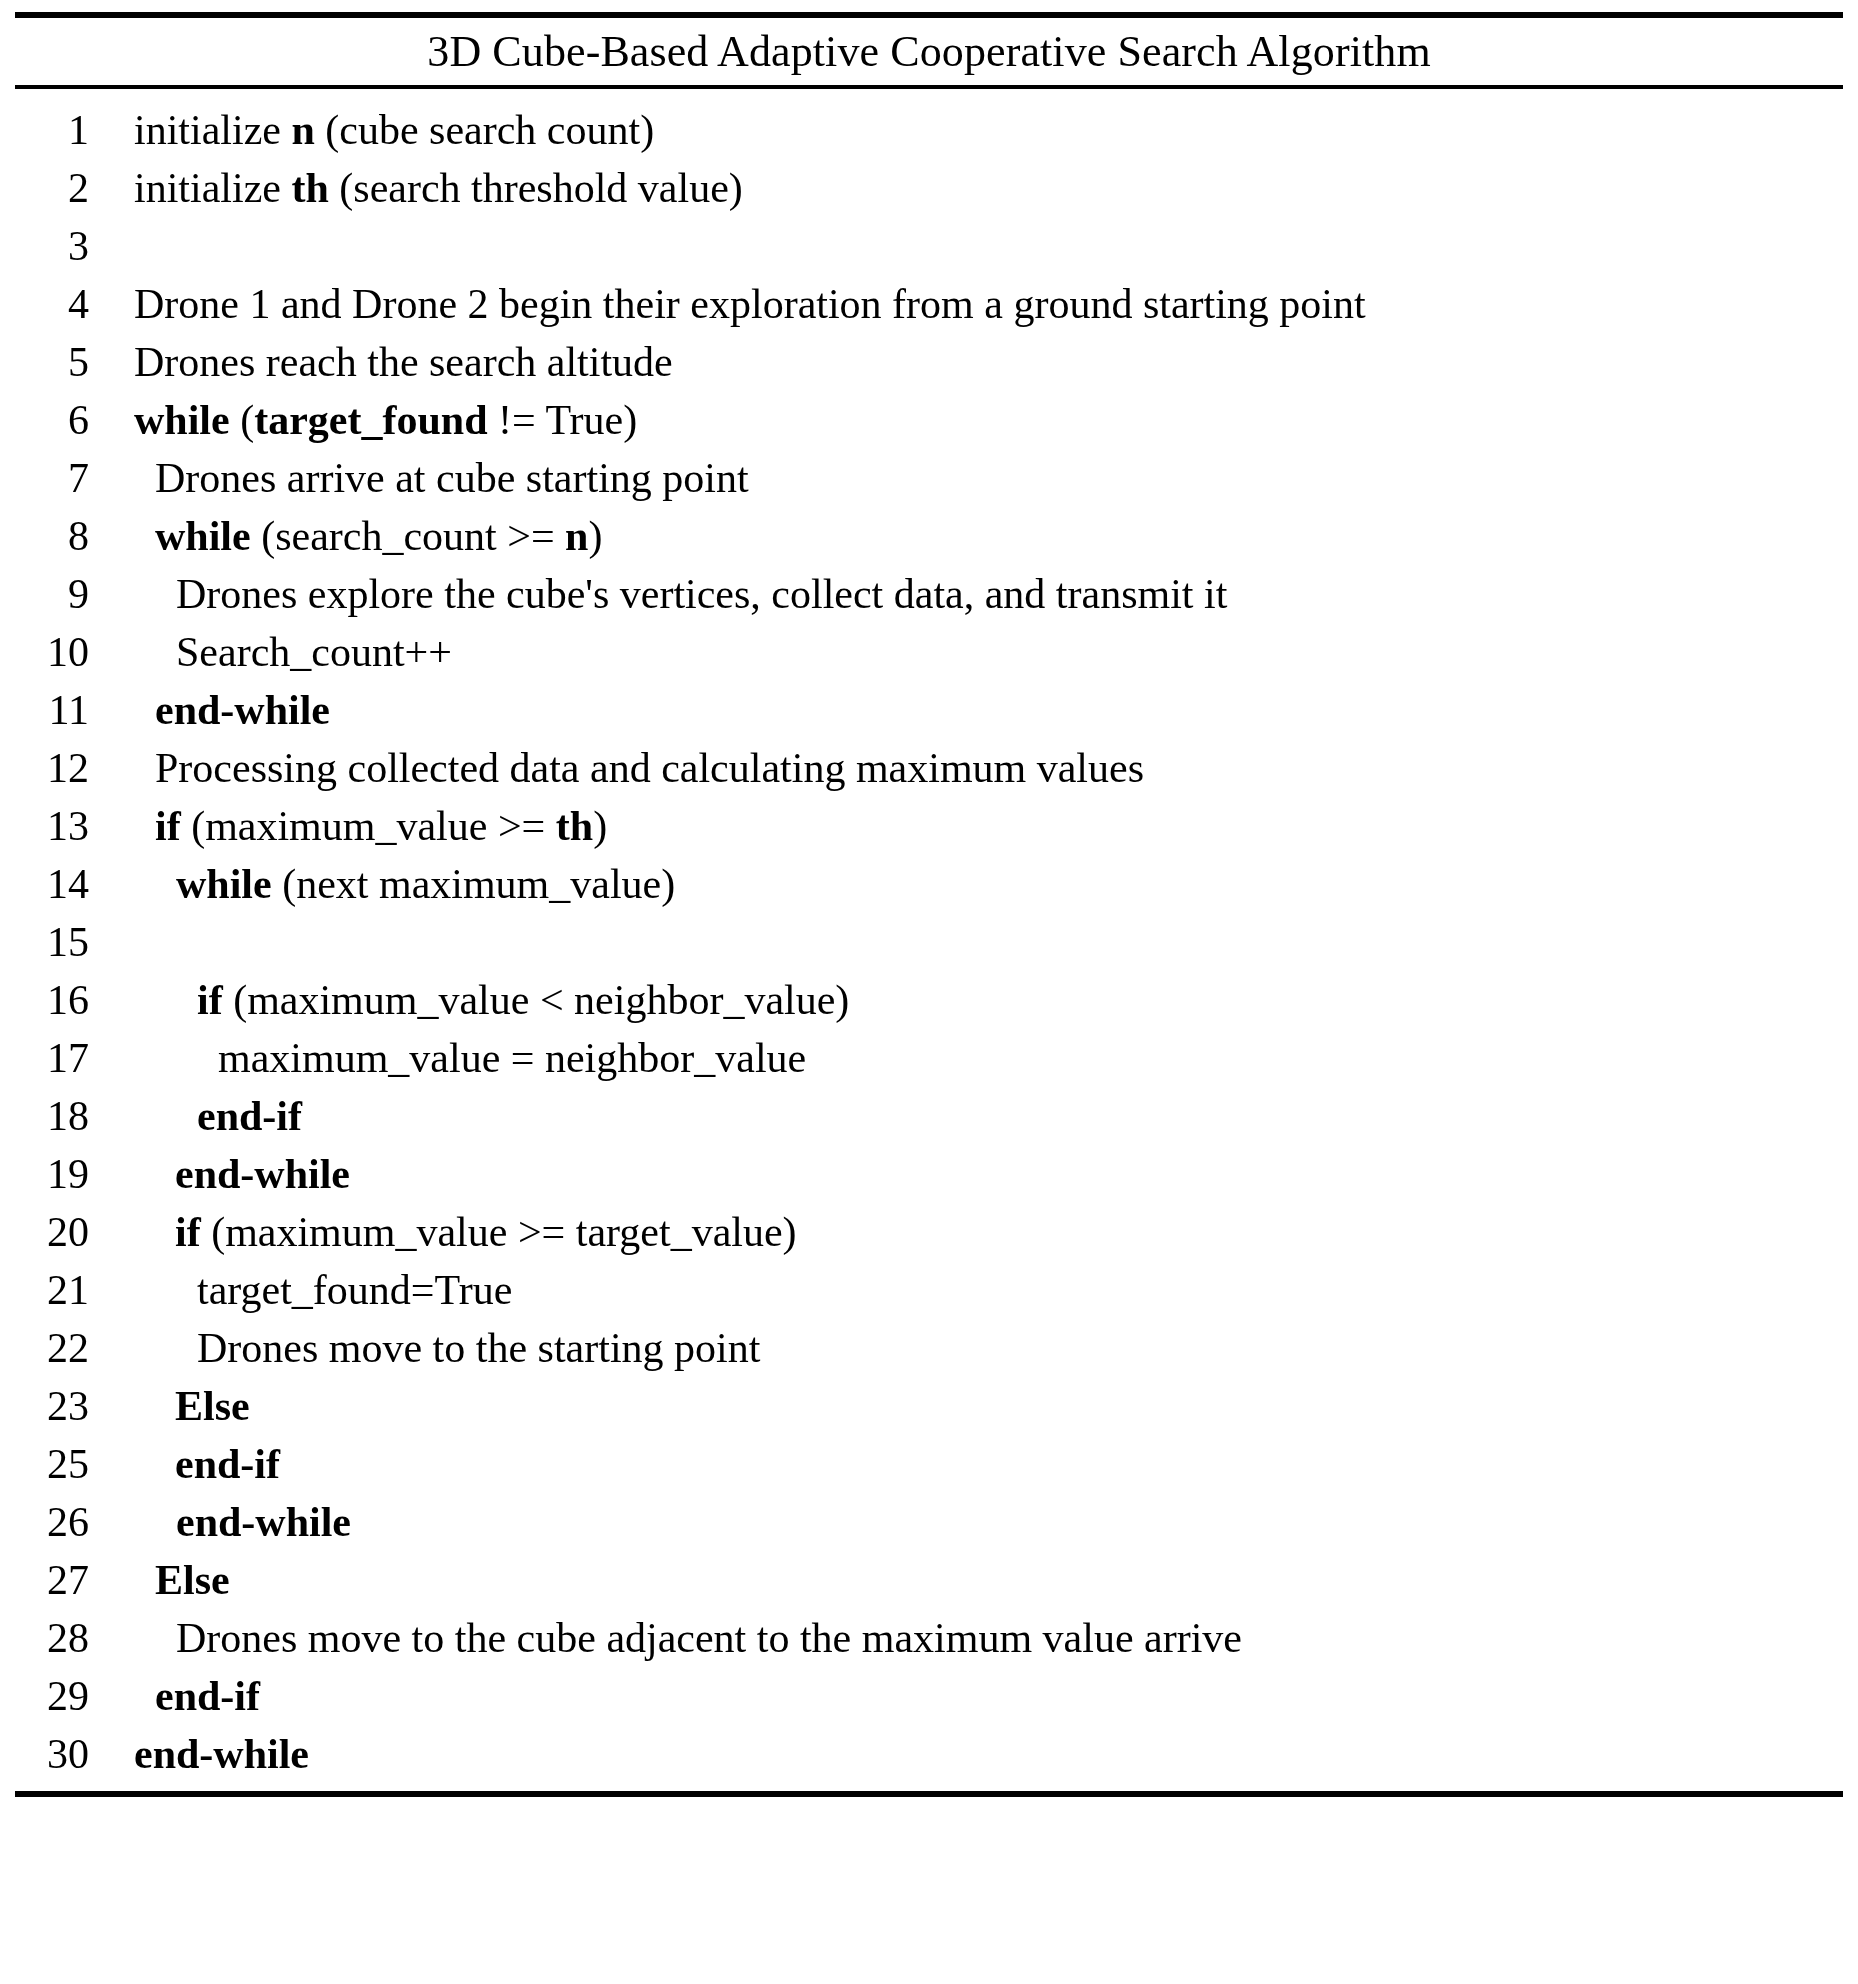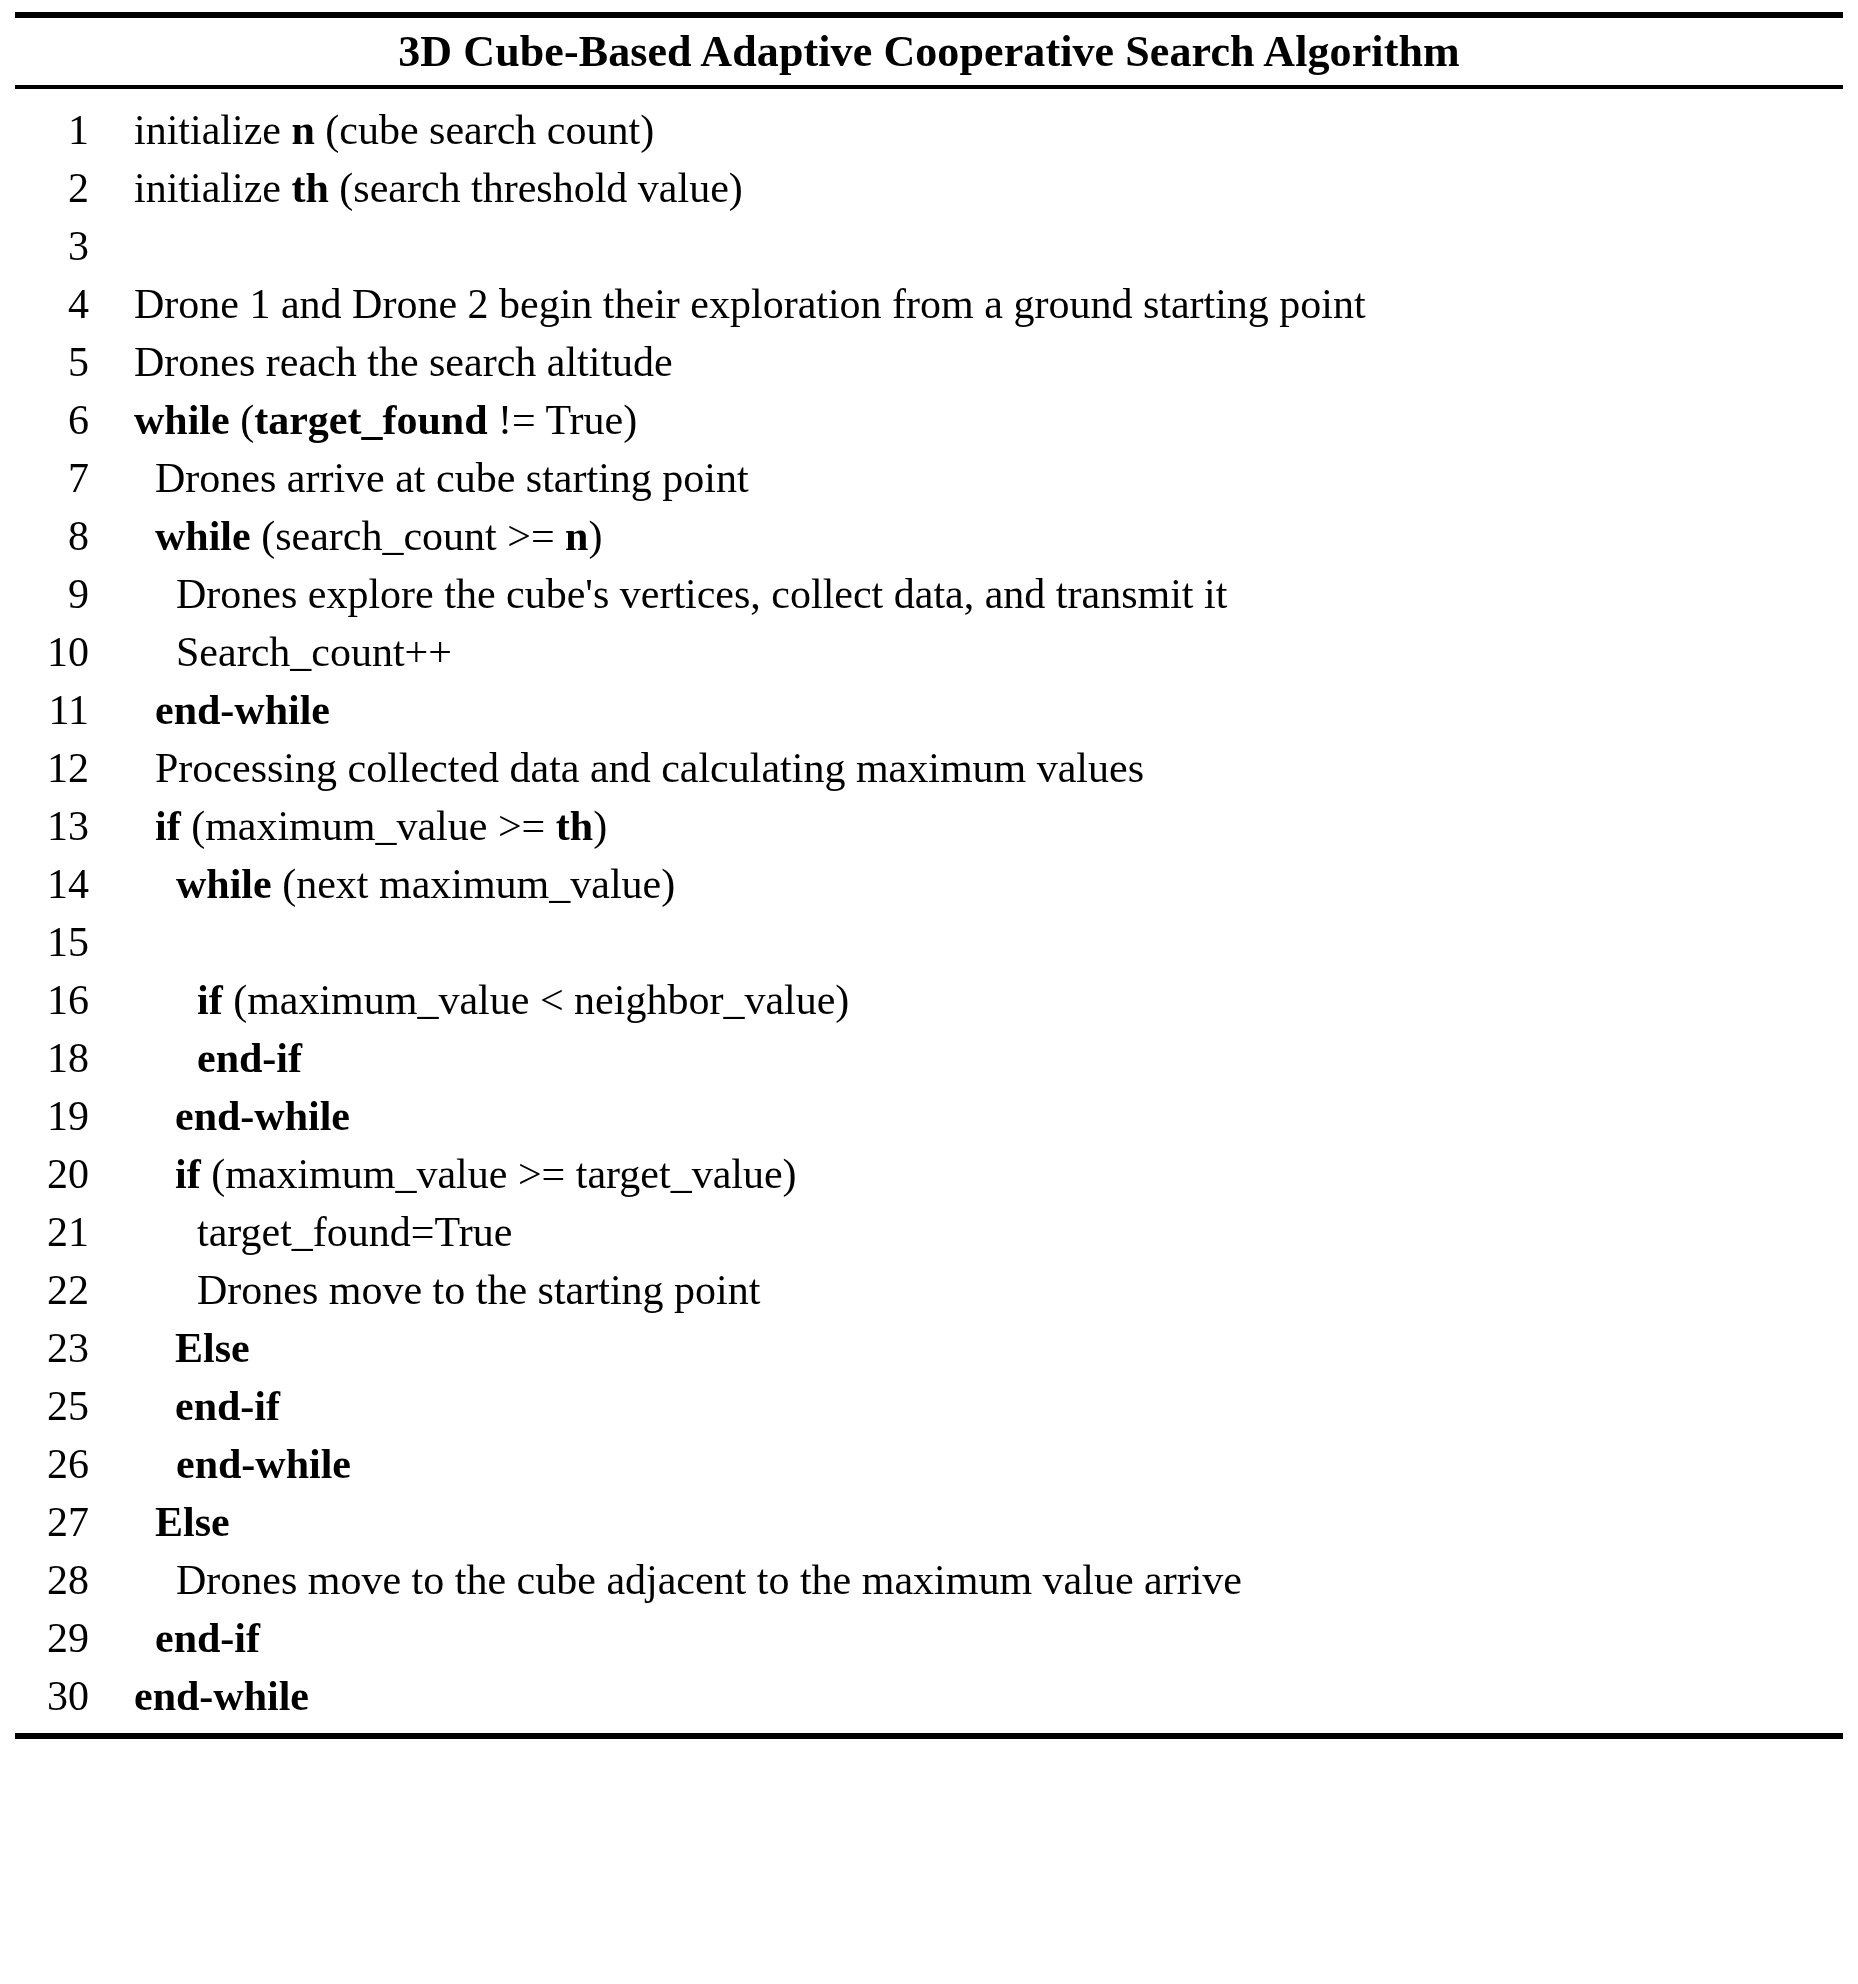--- a/index.html
+++ b/index.html
@@ -33,21 +33,21 @@
     width: 100%;
   }
   .rule-bottom {
     height: 6.1px;
     background: #000000;
     width: 100%;
   }
 
   .algo-title {
     text-align: center;
-    font-weight: bold;
+    font-weight: normal;
     font-size: 44px;
     line-height: 61px;
     letter-spacing: 0.1px;
     padding: 2.2px 0 3.3px 0;
     white-space: nowrap;
   }
 
   .algo-body {
     padding-top: 12.3px;
     padding-bottom: 7.8px;
@@ -153,20 +153,24 @@
         <span class="line-text ind-2"><b>while</b> (next maximum_value)</span>
       </div>
       <div class="algo-line">
         <span class="line-no">15</span>
       </div>
       <div class="algo-line">
         <span class="line-no">16</span>
         <span class="line-text ind-4"><b>if</b> (maximum_value &lt; neighbor_value)</span>
       </div>
       <div class="algo-line">
+        <span class="line-no">17</span>
+        <span class="line-text ind-5">maximum_value = neighbor_value</span>
+      </div>
+      <div class="algo-line">
         <span class="line-no">18</span>
         <span class="line-text ind-4"><b>end-if</b></span>
       </div>
       <div class="algo-line">
         <span class="line-no">19</span>
         <span class="line-text ind-3"><b>end-while</b></span>
       </div>
       <div class="algo-line">
         <span class="line-no">20</span>
         <span class="line-text ind-3"><b>if</b> (maximum_value &gt;= target_value)</span>

